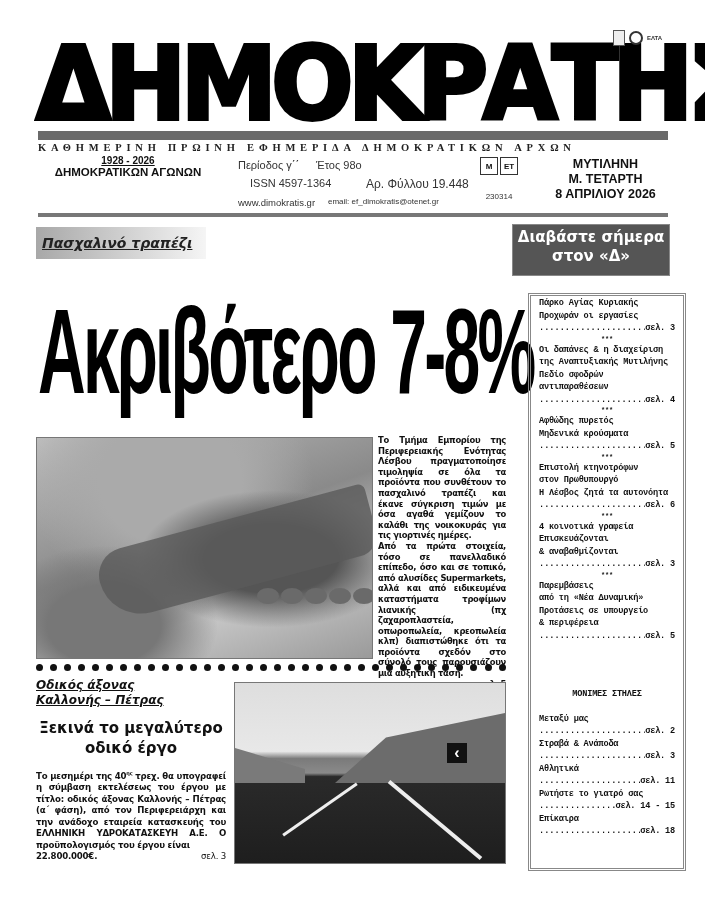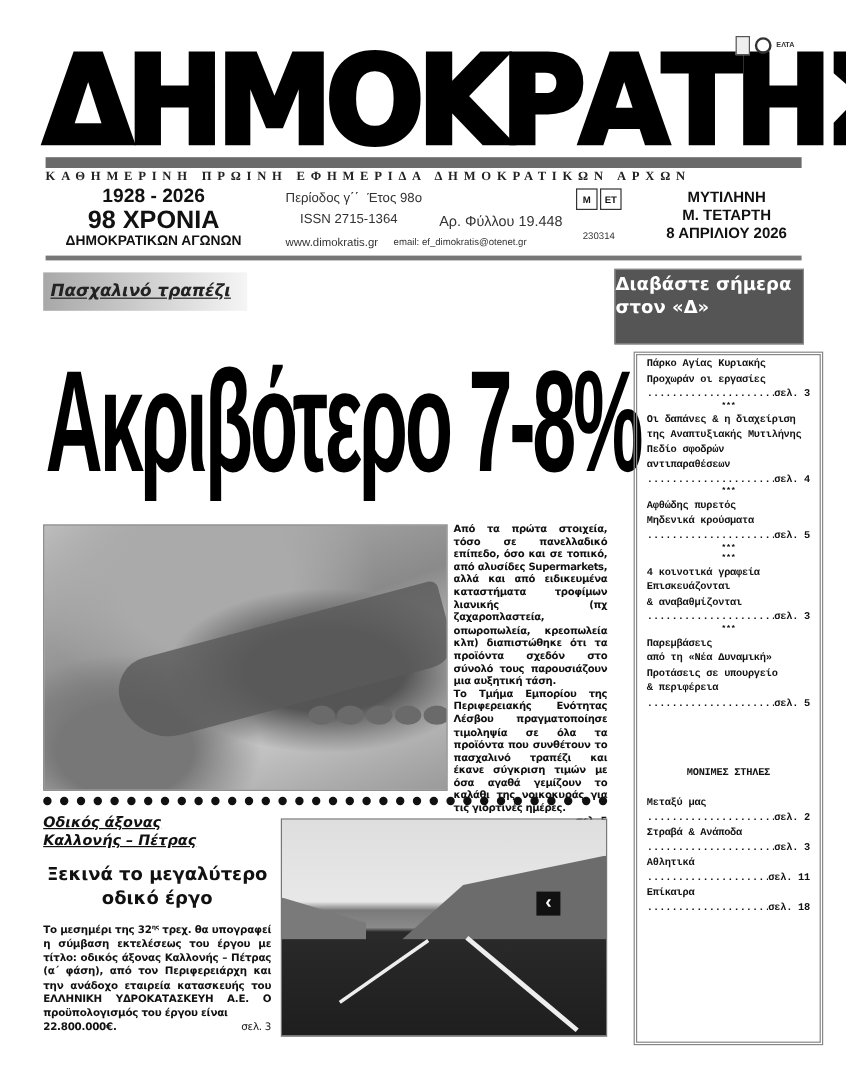--- a/index.html
+++ b/index.html
@@ -26,21 +26,21 @@
   .bar-bottom { top: 213px; height: 4px; background: #777; }
 
   .tagline {
     position: absolute; left: 38px; top: 142px; width: 630px;
     font-family: "Liberation Serif", serif; font-weight: bold; font-size: 10.5px;
     letter-spacing: 4.8px; white-space: nowrap; text-align: left; color: #222;
   }
 
   .info-row { position: absolute; top: 155px; left: 38px; width: 630px; height: 56px; }
   .years { position: absolute; left: 0; top: 0; width: 180px; text-align: center; font-weight: bold; }
-  .years .y1 { font-size: 16px; }
+  .years .y1 { font-size: 10px; text-decoration: underline; }
   .years .y2 { font-size: 21px; line-height: 22px; }
   .years .y3 { font-size: 11.5px; }
   .meta { position: absolute; left: 200px; top: 4px; font-size: 11px; color: #333; }
   .meta div { position: absolute; white-space: nowrap; }
   .met-badge { position: absolute; left: 437px; top: 2px; width: 48px; text-align: center; }
   .met-book { display: flex; justify-content: center; gap: 2px; }
   .met-page { width: 18px; height: 18px; border: 1px solid #333; font-size: 8px; font-weight: bold; display: flex; align-items: center; justify-content: center; }
   .met-num { font-size: 8px; color: #333; margin-top: 17px; }
   .city { position: absolute; left: 505px; top: 2px; width: 125px; text-align: center; font-weight: bold; font-size: 12.5px; line-height: 15px; }
 
@@ -98,22 +98,22 @@
     left: 234px; top: 682px; width: 272px; height: 182px;
     background: linear-gradient(to bottom, #dedede 0%, #e8e8e8 38%, #7a7a7a 42%, #8a8a8a 50%, #2a2a2a 52%, #1e1e1e 100%);
   }
   .hill-r { position: absolute; right: 0; top: 30px; width: 170px; height: 70px; background: #6c6c6c; clip-path: polygon(0 100%, 30% 35%, 100% 0, 100% 100%); }
   .hill-l { position: absolute; left: 0; top: 65px; width: 70px; height: 35px; background: #7a7a7a; clip-path: polygon(0 0, 100% 60%, 100% 100%, 0 100%); }
   .line-w { position: absolute; background: #eee; }
   .chevron-sign { position: absolute; left: 212px; top: 60px; width: 20px; height: 20px; background: #111; color: #fff; font-size: 16px; font-weight: bold; line-height: 20px; text-align: center; }
 
   
   .side-header {
-    position: absolute; left: 512px; top: 224px; width: 158px; height: 63px;
-    background: #555; color: #fff; 
+    position: absolute; left: 512px; top: 224px; width: 158px; height: 52px;
+    background: #555; color: #fff; text-align: center;
     font-family: "DejaVu Sans", sans-serif; font-weight: bold; font-size: 15px; line-height: 19px; padding-top: 3px;
     border: 1px solid #888;
   }
   .side-box {
     position: absolute; left: 528px; top: 293px; width: 158px; height: 578px;
     border: 3px double #888; padding: 1px 8px 0 8px;
     font-family: Liberation Mono, monospace; font-weight: bold; font-size: 8.6px; line-height: 12.5px; letter-spacing: -0.2px;
   }
   .toc-item { }
   .toc-leader { display: flex; }
@@ -133,27 +133,26 @@
     <span class="logo-circle"></span>
     <span class="logo-elta">ΕΛΤΑ</span>
   </div>
 </div>
 <div class="grey-bar bar-top"></div>
 <div class="tagline">ΚΑΘΗΜΕΡΙΝΗ ΠΡΩΙΝΗ ΕΦΗΜΕΡΙΔΑ ΔΗΜΟΚΡΑΤΙΚΩΝ ΑΡΧΩΝ</div>
 
 <div class="info-row">
   <div class="years">
     <div class="y1">1928 - 2026</div>
-    <div class="y2">98 ΧΡΟΝΙΑ</div>
     <div class="y3">ΔΗΜΟΚΡΑΤΙΚΩΝ ΑΓΩΝΩΝ</div>
   </div>
   <div class="meta">
     <div style="left:0;top:0">Περίοδος γ΄΄</div>
-    <div style="left:68px;top:0">Έτος 98ο</div>
-    <div style="left:12px;top:18px">ISSN 2715-1364</div>
+    <div style="left:78px;top:0">Έτος 98ο</div>
+    <div style="left:12px;top:18px">ISSN 4597-1364</div>
     <div style="left:128px;top:18px;font-size:12px">Αρ. Φύλλου 19.448</div>
     <div style="left:0;top:38px;font-size:9.5px">www.dimokratis.gr</div>
     <div style="left:90px;top:38px;font-size:8px">email: ef_dimokratis@otenet.gr</div>
   </div>
   <div class="met-badge">
     <div class="met-book">
       <span class="met-page">Μ</span>
       <span class="met-page">ΕΤ</span>
     </div>
     <div class="met-num">230314</div>
@@ -174,22 +173,22 @@
   <div class="eggs">
     <span class="egg"></span>
       <span class="egg"></span>
       <span class="egg"></span>
       <span class="egg"></span>
       <span class="egg"></span>
   </div>
 </div>
 
 <div class="lead-text">
+  <p>Το Τμήμα Εμπορίου της Περιφερειακής Ενότητας Λέσβου πραγματοποίησε τιμοληψία σε όλα τα προϊόντα που συνθέτουν το πασχαλινό τραπέζι και έκανε σύγκριση τιμών με όσα αγαθά γεμίζουν το καλάθι της νοικοκυράς για τις γιορτινές ημέρες.</p>
   <p>Από τα πρώτα στοιχεία, τόσο σε πανελλαδικό επίπεδο, όσο και σε τοπικό, από αλυσίδες Supermarkets, αλλά και από ειδικευμένα καταστήματα τροφίμων λιανικής (πχ ζαχαροπλαστεία, οπωροπωλεία, κρεοπωλεία κλπ) διαπιστώθηκε ότι τα προϊόντα σχεδόν στο σύνολό τους παρουσιάζουν μια αυξητική τάση.</p>
-  <p>Το Τμήμα Εμπορίου της Περιφερειακής Ενότητας Λέσβου πραγματοποίησε τιμοληψία σε όλα τα προϊόντα που συνθέτουν το πασχαλινό τραπέζι και έκανε σύγκριση τιμών με όσα αγαθά γεμίζουν το καλάθι της νοικοκυράς για τις γιορτινές ημέρες.</p>
   <span class="page-ref">σελ. 5</span>
 </div>
 
 <div class="dots-row">
   <span class="dot"></span>
     <span class="dot"></span>
     <span class="dot"></span>
     <span class="dot"></span>
     <span class="dot"></span>
     <span class="dot"></span>
@@ -222,21 +221,21 @@
     <span class="dot"></span>
     <span class="dot"></span>
 </div>
 
 <div class="section-road">
   <div>Οδικός άξονας</div>
   <div>Καλλονής – Πέτρας</div>
 </div>
 <div class="road-title">Ξεκινά το μεγαλύτερο οδικό έργο</div>
 <div class="road-text">
-  <span>Το μεσημέρι της 32</span><sup>ης</sup><span> τρεχ. θα υπογραφεί η σύμβαση εκτελέσεως του έργου με τίτλο: οδικός άξονας Καλλονής – Πέτρας (α΄ φάση), από τον Περιφερειάρχη και την ανάδοχο εταιρεία κατασκευής του ΕΛΛΗΝΙΚΗ ΥΔΡΟΚΑΤΑΣΚΕΥΗ Α.Ε. Ο προϋπολογισμός του έργου είναι</span>
+  <span>Το μεσημέρι της 40</span><sup>ης</sup><span> τρεχ. θα υπογραφεί η σύμβαση εκτελέσεως του έργου με τίτλο: οδικός άξονας Καλλονής – Πέτρας (α΄ φάση), από τον Περιφερειάρχη και την ανάδοχο εταιρεία κατασκευής του ΕΛΛΗΝΙΚΗ ΥΔΡΟΚΑΤΑΣΚΕΥΗ Α.Ε. Ο προϋπολογισμός του έργου είναι</span>
   <div class="road-last">
     <span>22.800.000€.</span>
     <span style="font-weight:normal">σελ. 3</span>
   </div>
 </div>
 
 <div class="photo photo-road">
   <div class="hill-r"></div>
   <div class="hill-l"></div>
   <div class="chevron-sign">‹</div>
@@ -268,20 +267,29 @@
   <div class="toc-sep">***</div>
   <div class="toc-item">
     <div>Αφθώδης πυρετός</div>
       <div>Μηδενικά κρούσματα</div>
     <div class="toc-leader">
         <span class="fill"></span>
         <span>σελ. 5</span>
       </div>
   </div>
   <div class="toc-sep">***</div>
+  <div class="toc-item">
+    <div>Επιστολή κτηνοτρόφων</div>
+      <div>στον Πρωθυπουργό</div>
+      <div>Η Λέσβος ζητά τα αυτονόητα</div>
+    <div class="toc-leader">
+        <span class="fill"></span>
+        <span>σελ. 6</span>
+      </div>
+  </div>
   <div class="toc-sep">***</div>
   <div class="toc-item">
     <div>4 κοινοτικά γραφεία</div>
       <div>Επισκευάζονται</div>
       <div>&amp; αναβαθμίζονται</div>
     <div class="toc-leader">
         <span class="fill"></span>
         <span>σελ. 3</span>
       </div>
   </div>
@@ -313,19 +321,26 @@
       </div>
   </div>
   <div class="perm-item">
     <div>Αθλητικά</div>
     <div class="toc-leader">
         <span class="fill"></span>
         <span>σελ. 11</span>
       </div>
   </div>
   <div class="perm-item">
+    <div>Ρωτήστε το γιατρό σας</div>
+    <div class="toc-leader">
+        <span class="fill"></span>
+        <span>σελ. 14 - 15</span>
+      </div>
+  </div>
+  <div class="perm-item">
     <div>Επίκαιρα</div>
     <div class="toc-leader">
         <span class="fill"></span>
         <span>σελ. 18</span>
       </div>
   </div>
 </div>
 
 </body></html>

